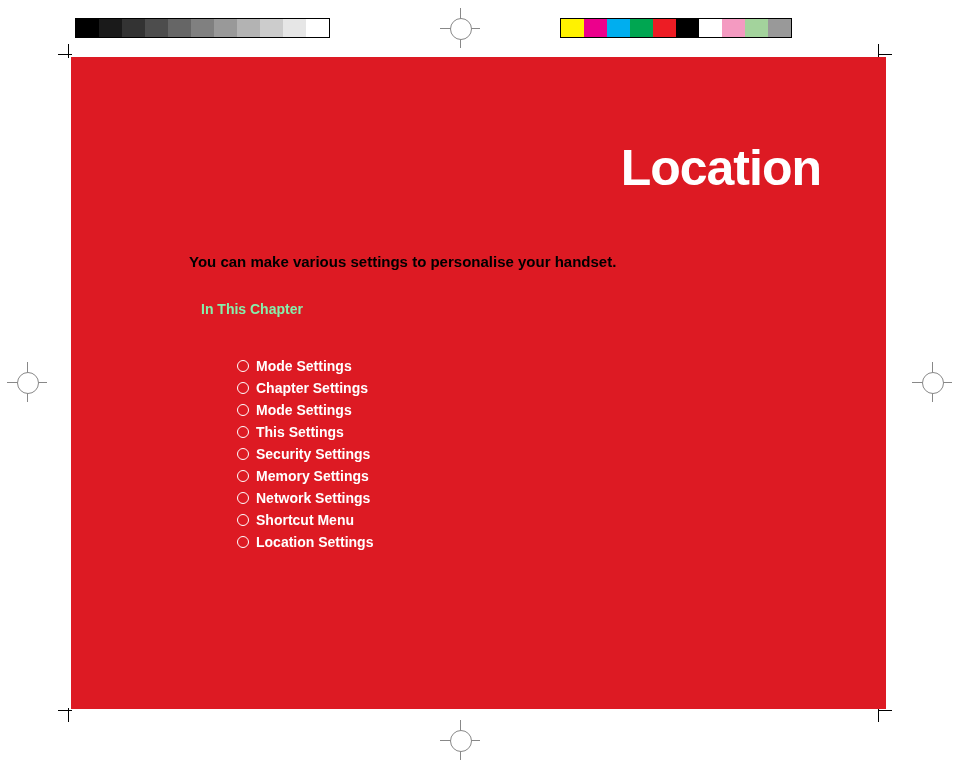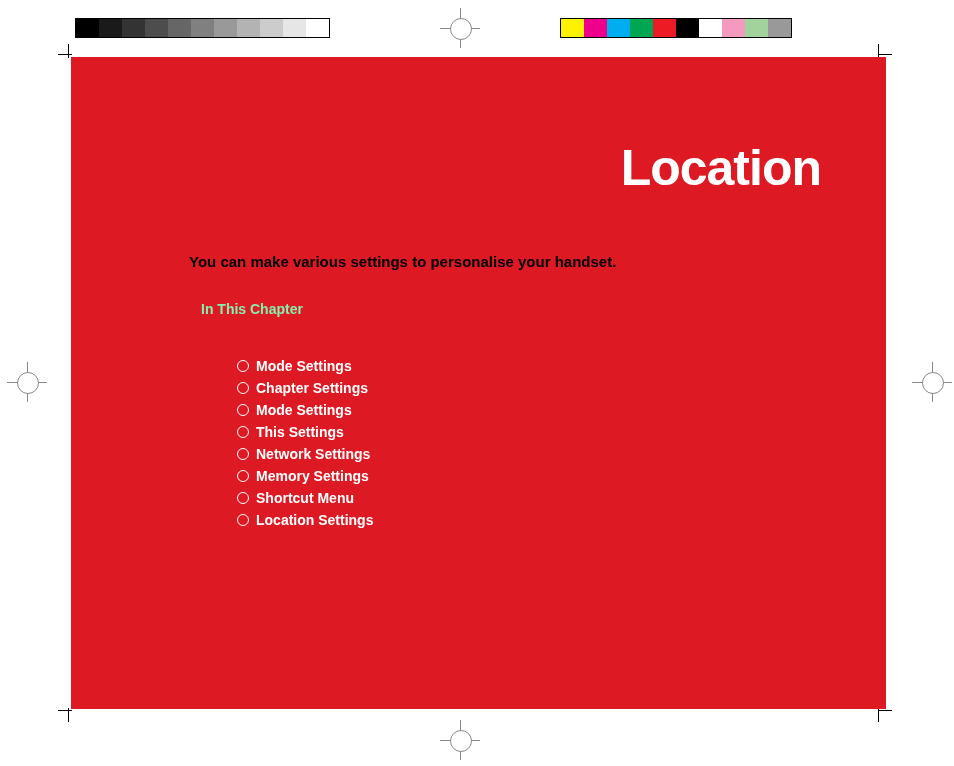--- a/index.html
+++ b/index.html
@@ -229,25 +229,29 @@
       <li>
         <span class="bullet"></span>
         <span>Mode Settings</span>
       </li>
       <li>
         <span class="bullet"></span>
         <span>This Settings</span>
       </li>
       <li>
         <span class="bullet"></span>
+        <span>Security Settings</span>
+      </li>
+      <li>
+        <span class="bullet"></span>
+        <span>Memory Settings</span>
+      </li>
+      <li>
+        <span class="bullet"></span>
         <span>Network Settings</span>
-      </li>
-      <li>
-        <span class="bullet"></span>
-        <span>Memory Settings</span>
       </li>
       <li>
         <span class="bullet"></span>
         <span>Shortcut Menu</span>
       </li>
       <li>
         <span class="bullet"></span>
         <span>Location Settings</span>
       </li>
     </ul>

